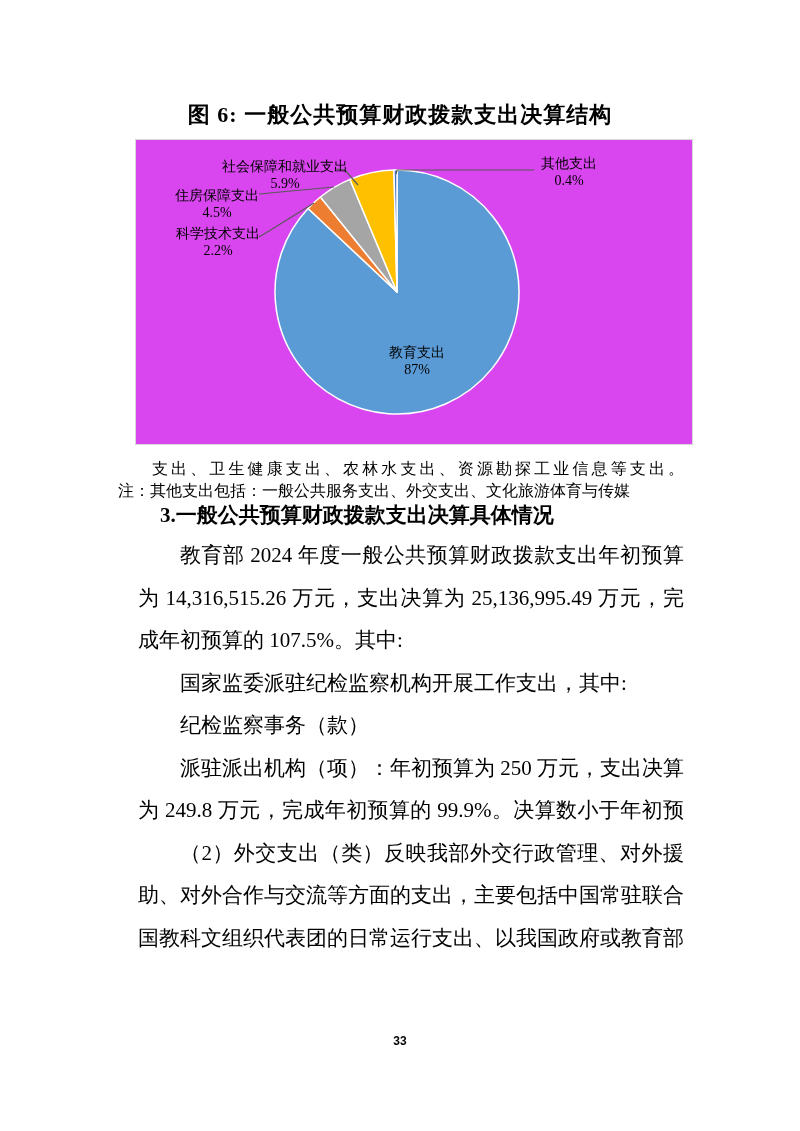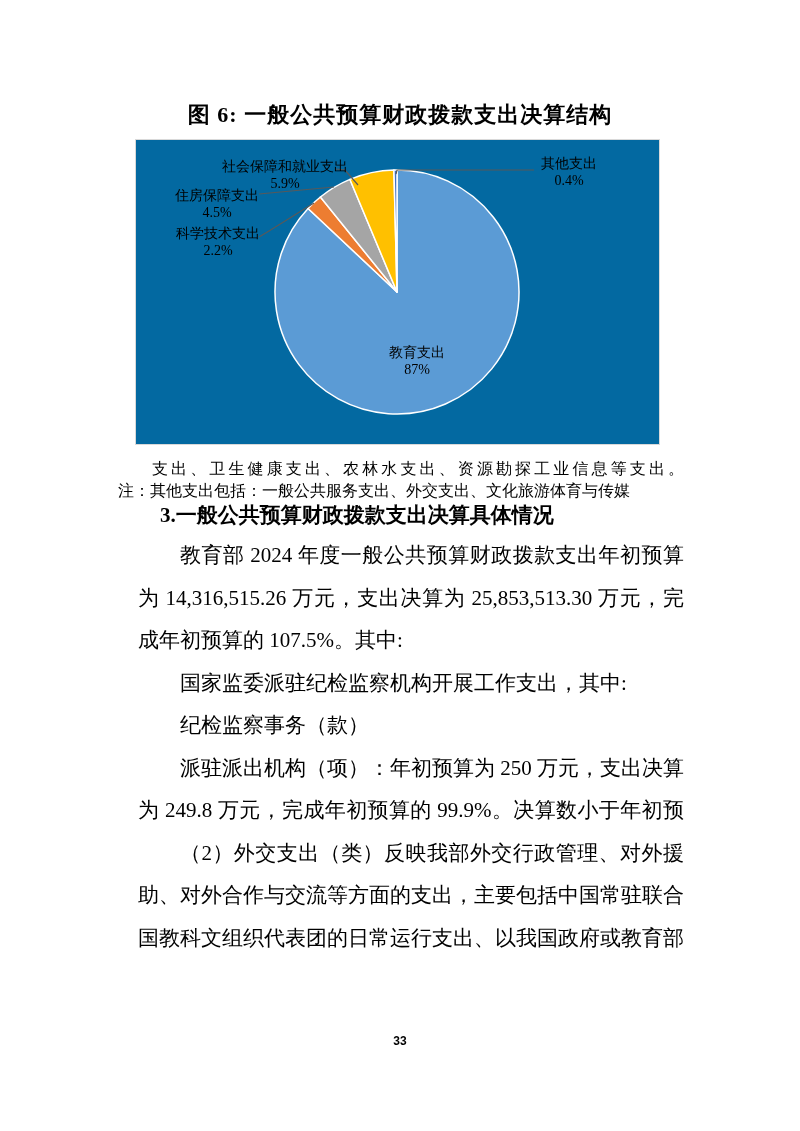--- a/index.html
+++ b/index.html
@@ -4,21 +4,21 @@
 <style>
   html,body{margin:0;padding:0;}
   body{background:#ffffff;width:800px;height:1131px;position:relative;
        font-family:"Liberation Serif","DejaVu Serif",serif;color:#000;}
   .page{position:absolute;inset:0;width:800px;height:1131px;background:#fff;overflow:hidden;}
 
   .fig-title{position:absolute;top:100px;left:0;width:800px;text-align:center;
              font-size:22px;font-weight:bold;line-height:30px;letter-spacing:1px;}
 
   .chart-box{position:absolute;left:135px;top:139px;width:523px;height:304px;
-             border:1px solid #D9D9D9;background:#0369a1;box-sizing:content-box;}
+             border:1px solid #D9D9D9;background:#d946ef;box-sizing:content-box;padding-left:33px;}
   .chart-box svg{position:absolute;left:0;top:0;}
 
   .pie-label{position:absolute;transform:translateX(-50%);text-align:center;
              font-size:14px;line-height:17px;white-space:nowrap;color:#000;}
   .pl-social   {left:149px;top:18px;}
   .pl-other    {left:433px;top:15px;}
   .pl-housing  {left:81px; top:47px;}
   .pl-science  {left:82px; top:85px;}
   .pl-education{left:281px;top:204px;}
 
@@ -85,21 +85,21 @@
   <div class="col note">
     <div class="line">支出、卫生健康支出、农林水支出、资源勘探工业信息等支出。</div>
     <div class="line">注：其他支出包括：一般公共服务支出、外交支出、文化旅游体育与传媒</div>
   </div>
 
   <div class="col heading">3.一般公共预算财政拨款支出决算具体情况</div>
 
   <div class="col body-text">
     <div class="para">
       <div class="line">教育部 2024 年度一般公共预算财政拨款支出年初预算</div>
-      <div class="line">为 14,316,515.26 万元，支出决算为 25,853,513.30 万元，完</div>
+      <div class="line">为 14,316,515.26 万元，支出决算为 25,136,995.49 万元，完</div>
       <div class="line final">成年初预算的 107.5%。其中:</div>
     </div>
     <div class="para">
       <div class="line final">国家监委派驻纪检监察机构开展工作支出，其中:</div>
     </div>
     <div class="para">
       <div class="line final">纪检监察事务（款）</div>
     </div>
     <div class="para">
       <div class="line">派驻派出机构（项）：年初预算为 250 万元，支出决算</div>

